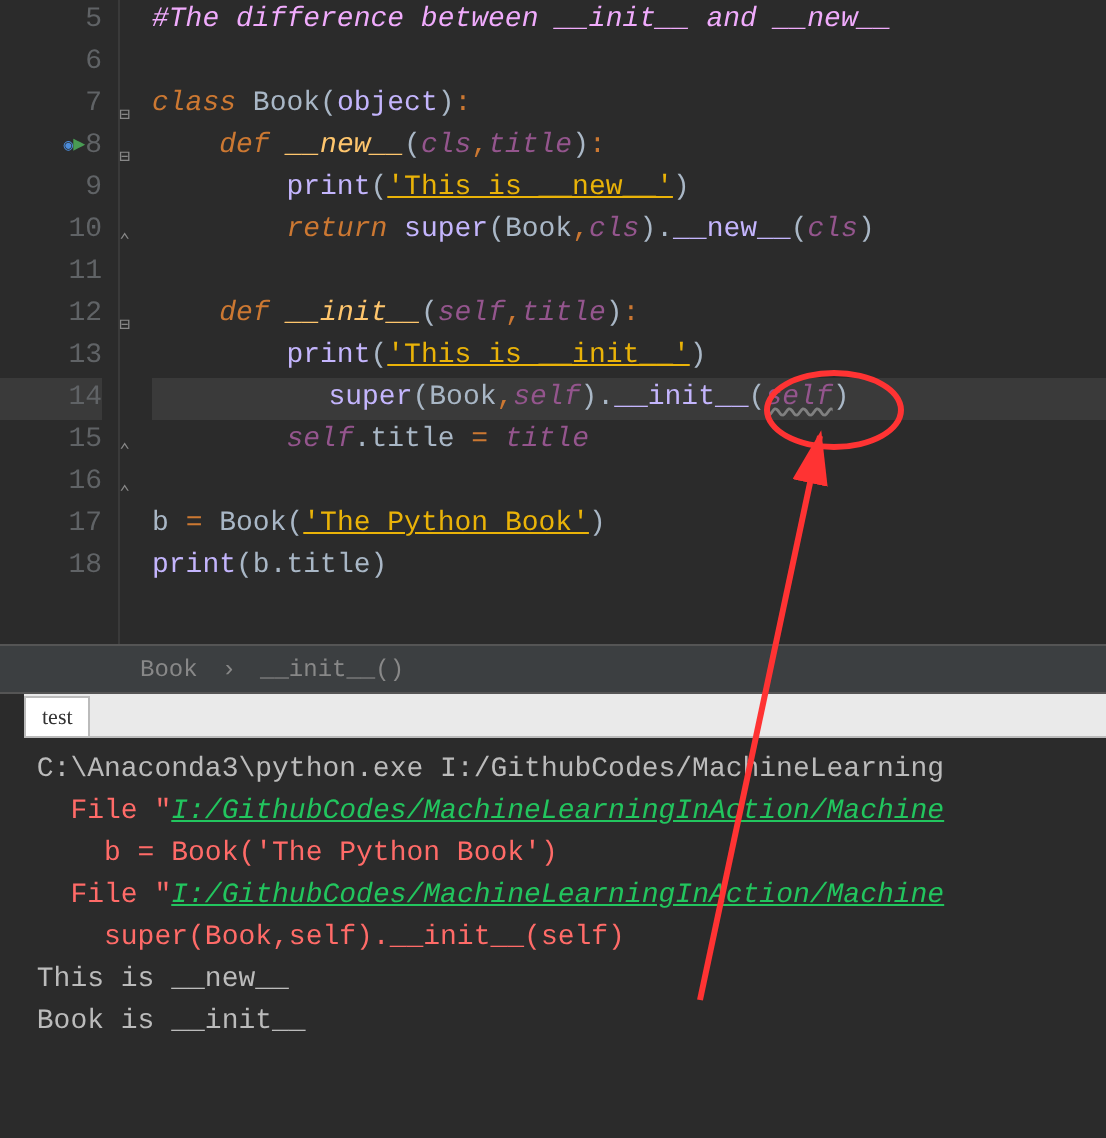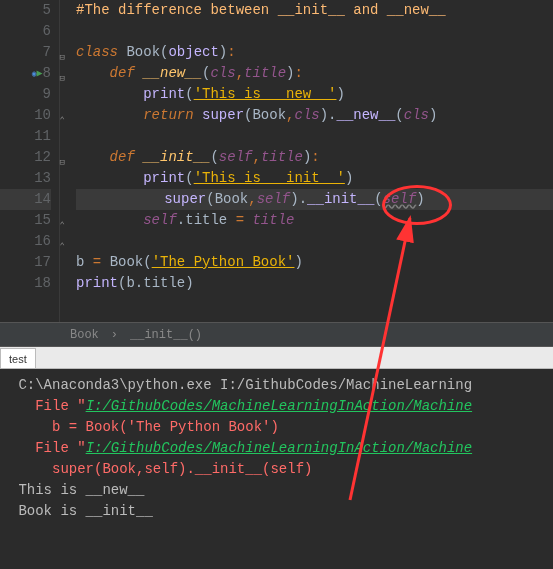--- a/index.html
+++ b/index.html
@@ -54,21 +54,21 @@
     position: relative;
   }
   .hl { background: #323232; }
   .hl.current { background: #3a3a3a; padding-left: 21px; }
   .c-kw { color: #cc7832; font-style: italic; }
   .c-fn { color: #ffc66d; font-style: italic; }
   .c-bi { color: #c4b5fd; }
   .c-cls { color: #a9b7c6; }
   .c-par { color: #94558d; font-style: italic; text-align: center; }
   .c-str { color: #eab308; text-decoration: underline; }
-  .c-cmt { color: #fdba74; }
+  .c-cmt { color: #f0abfc; font-style: italic; }
   .c-punc { color: #a9b7c6; }
   .c-op { color: #cc7832; }
   .annotation {
     position: absolute;
     border: 3px solid #ff3333;
     border-radius: 50%;
     pointer-events: none;
   }
   .arrow-svg {
     position: absolute;
@@ -88,21 +88,22 @@
   }
   .tab-bar {
     height: 22px;
     background: #eaeaea;
     border-bottom: 1px solid #bbb;
     font-size: 11px;
     color: #333;
     display: flex;
     align-items: center;
     padding-left: 0;
-    font-family: Liberation Sans, sans-serif;
+    font-family: Liberation Serif, serif;
+    margin-left: 12px;
   }
   .tab {
     padding: 2px 8px;
     background: #fff;
     border: 1px solid #bbb;
     border-bottom: none;
     height: 20px;
     line-height: 16px;
   }
   .console {

